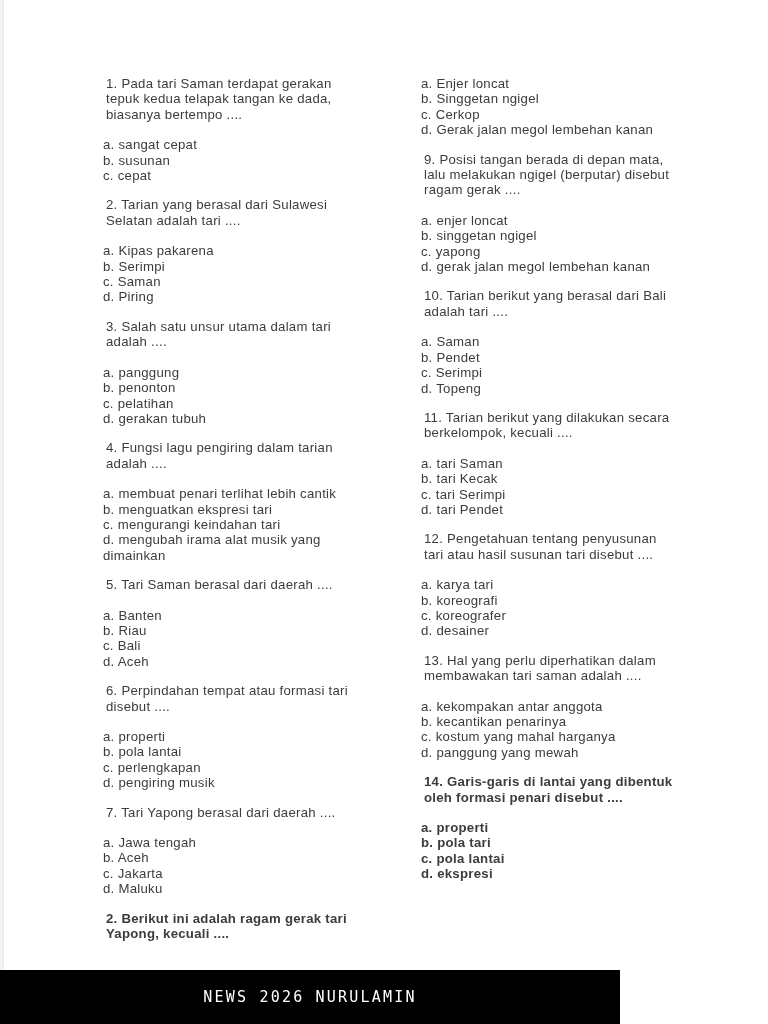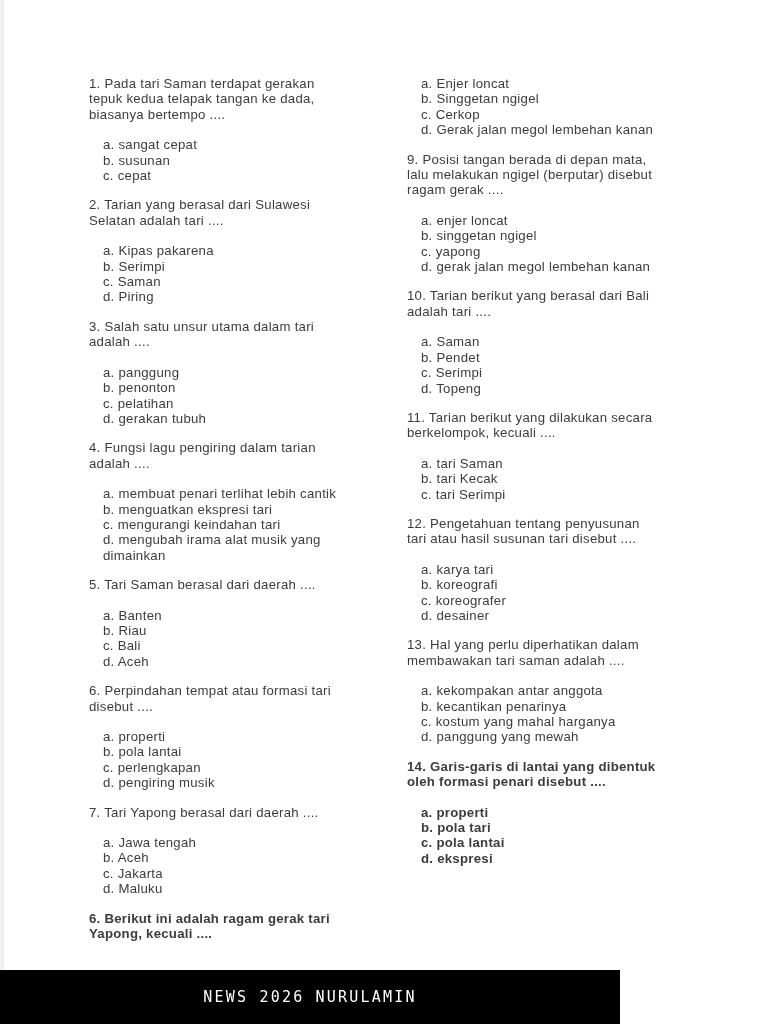--- a/index.html
+++ b/index.html
@@ -46,21 +46,21 @@
   .q-block {
     margin-bottom: 14px;
   }
   .q-block:last-child { margin-bottom: 0; font-weight: bold; }
 
   .stem {
     color: #3c3c3c;
     font-size: 13.2px;
     line-height: 15.4px;
     letter-spacing: 0.02em;
-    margin: 0 0 15px 0;
+    margin: 0 0 15px 17px;
     white-space: pre-line;
   }
   .options {
     margin: 14px;
     padding: 0;
     list-style: none;
   }
   .options li {
     color: #3c3c3c;
     font-size: 13.2px;
@@ -165,21 +165,21 @@
         <div class="q-block">
           <p class="stem">7. Tari Yapong berasal dari daerah ....</p>
           <ul class="options">
             <li>a. Jawa tengah</li>
             <li>b. Aceh</li>
             <li>c. Jakarta</li>
             <li>d. Maluku</li>
           </ul>
         </div>
         <div class="q-block">
-          <p class="stem">6. Berikut ini adalah ragam gerak tari
+          <p class="stem">2. Berikut ini adalah ragam gerak tari
 Yapong, kecuali ....</p>
         </div>
       </div>
 
     <div class="col col-right" id="col-right">
         <div class="q-block">
           <ul class="options carry-options">
             <li>a. Enjer loncat</li>
             <li>b. Singgetan ngigel</li>
             <li>c. Cerkop</li>
@@ -207,20 +207,21 @@
             <li>d. Topeng</li>
           </ul>
         </div>
         <div class="q-block">
           <p class="stem">11. Tarian berikut yang dilakukan secara
 berkelompok, kecuali ....</p>
           <ul class="options">
             <li>a. tari Saman</li>
             <li>b. tari Kecak</li>
             <li>c. tari Serimpi</li>
+            <li>d. tari Pendet</li>
           </ul>
         </div>
         <div class="q-block">
           <p class="stem">12. Pengetahuan tentang penyusunan
 tari atau hasil susunan tari disebut ....</p>
           <ul class="options">
             <li>a. karya tari</li>
             <li>b. koreografi</li>
             <li>c. koreografer</li>
             <li>d. desainer</li>

